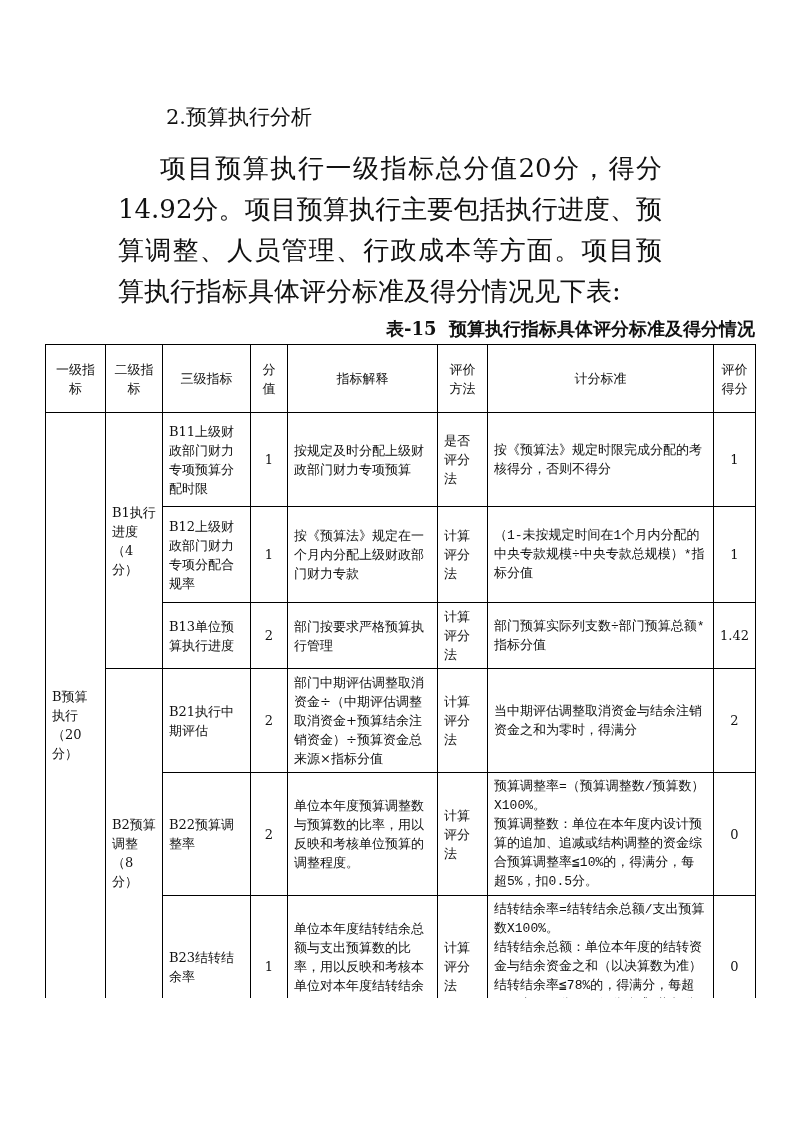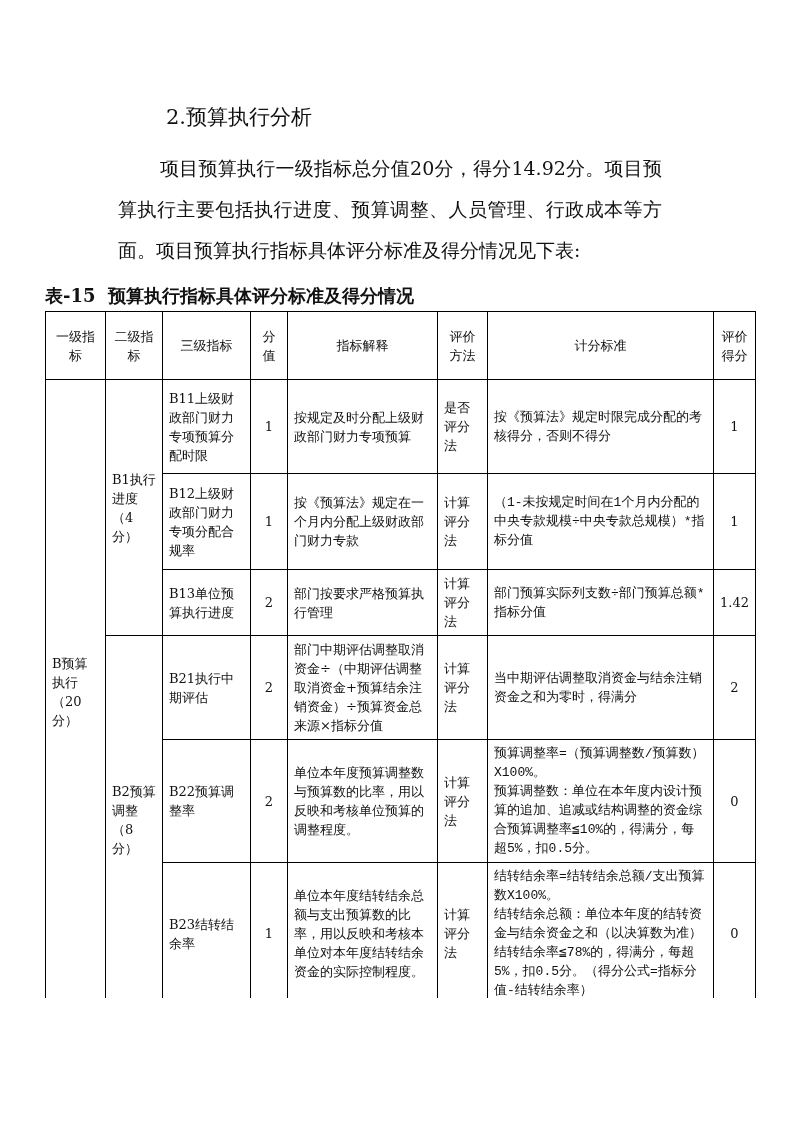--- a/index.html
+++ b/index.html
@@ -16,33 +16,33 @@
     overflow: hidden;
   }
   .section-heading {
     margin: 102px 0 0 166px;
     font-size: 21px;
     line-height: 30px;
     font-weight: normal;
   }
   .intro-paragraph {
     margin: 16px 131px 0 118px;
-    font-size: 19px;
+    font-size: 26px;
     line-height: 41px;
     text-align: justify;
     text-align-last: left;
     text-indent: 42px;
   }
   .table-title {
     width: 710px;
-    margin: 12px 0 0 45px;
+    margin: 4px 0 0 45px;
     font-size: 18px;
     line-height: 26px;
     font-weight: bold;
-    text-align: left;
+    text-align: right;
     white-space: pre;
   }
   table.score-table {
     margin: 2px 0 0 45px;
     width: 710px;
     table-layout: fixed;
     border-collapse: collapse;
   }
   table.score-table th,
   table.score-table td {

